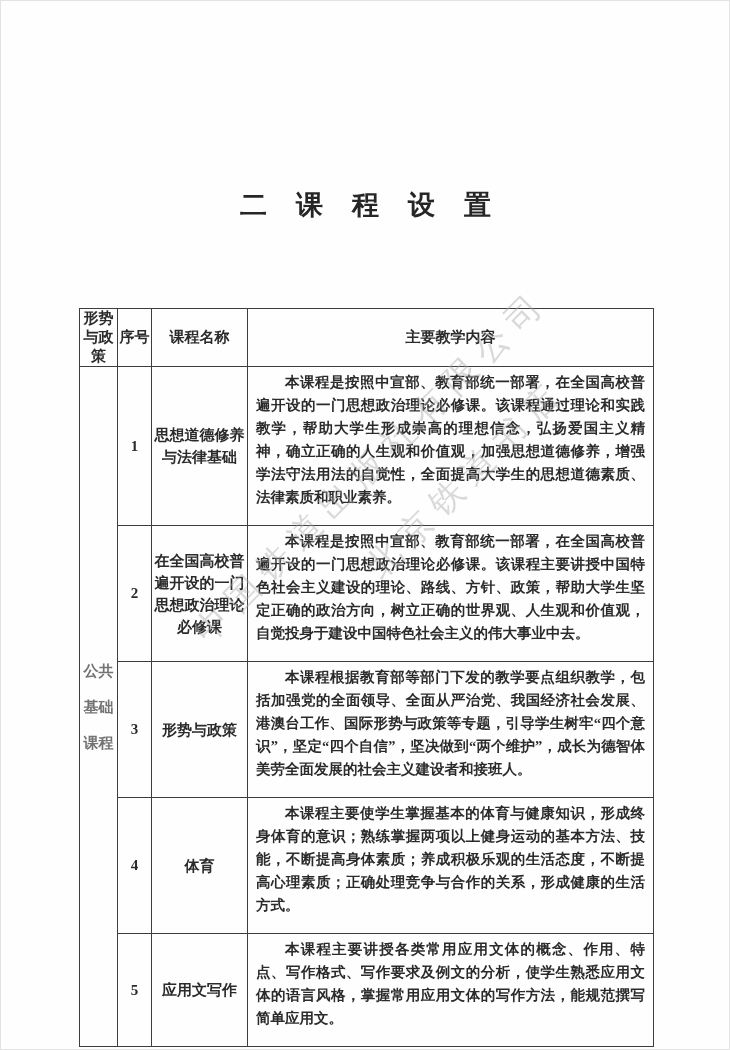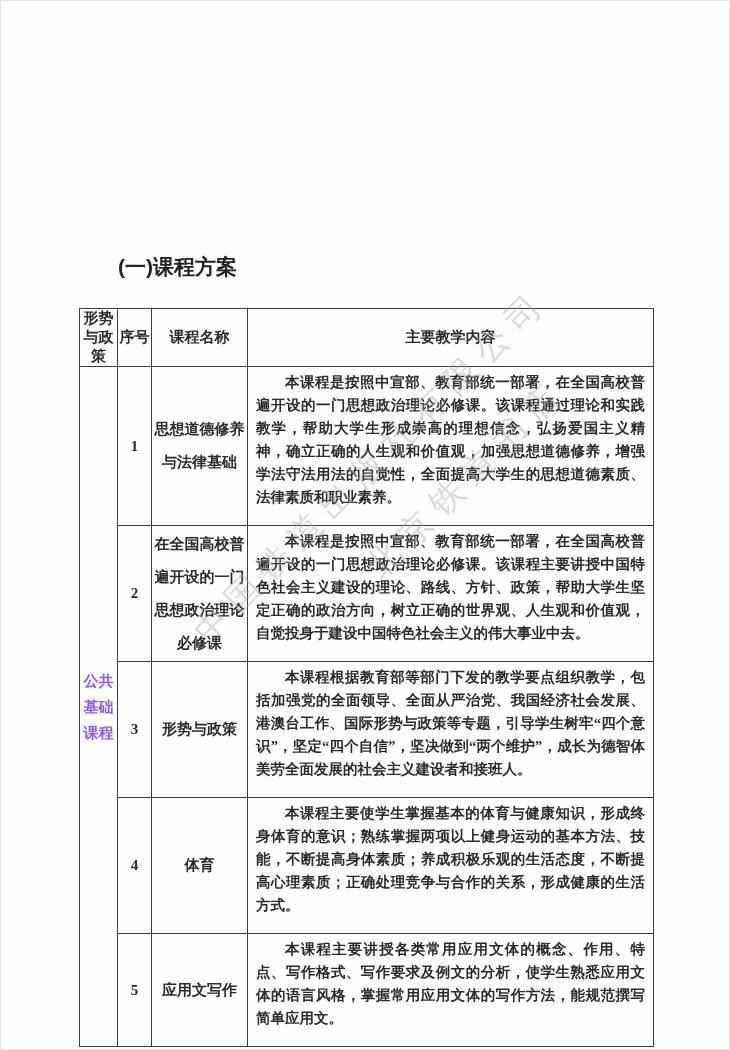--- a/index.html
+++ b/index.html
@@ -42,30 +42,30 @@
     text-align:center; vertical-align:middle;
     color:#2b2b2b;
   }
   tr.hdr   { height:40px; }
   tr.r1    { height:140px; }
   tr.r2    { height:135px; }
   tr.r3    { height:120px; }
   tr.r4    { height:101px; }
   tr.r5    { height:104px; }
   td.cat {
-    font-size:15px; font-weight:600; line-height:26px;
+    font-size:15px; font-weight:600; line-height:36px;
     text-align:center; vertical-align:middle;
-    word-break:break-all; padding:0 3px; color:#8b5cf6;
+    word-break:break-all; padding:0 3px; color:#737373;
   }
   td.num {
     font-size:15px; font-weight:600;
     text-align:center; vertical-align:middle; color:#2b2b2b;
   }
   td.name {
-    font-size:15px; font-weight:600; line-height:33px;
+    font-size:15px; font-weight:600; line-height:22px;
     text-align:center; vertical-align:middle;
     word-break:break-all; padding:0 2px; color:#2b2b2b;
   }
   td.content {
     font-size:14.5px; font-weight:600; line-height:23px;
     text-align:justify; text-indent:2em;
     vertical-align:middle;
     word-break:break-all;
     padding:4px 8px 16px 8px; color:#2b2b2b;
   }
@@ -80,21 +80,21 @@
     z-index:5;
   }
   #wm1 { left:370px; top:465px; }
   #wm2 { left:465px; top:478px; }
 </style>
 </head>
 <body>
 
 <div class="page">
 
-  <div class="subtitle">(一)课程方案</div>
+  <div class="title">二　课　程　设　置</div>
 
   <table class="course">
     <colgroup>
       <col style="width:38px">
       <col style="width:34px">
       <col style="width:96px">
       <col style="width:406px">
     </colgroup>
     <thead>
       <tr class="hdr">

